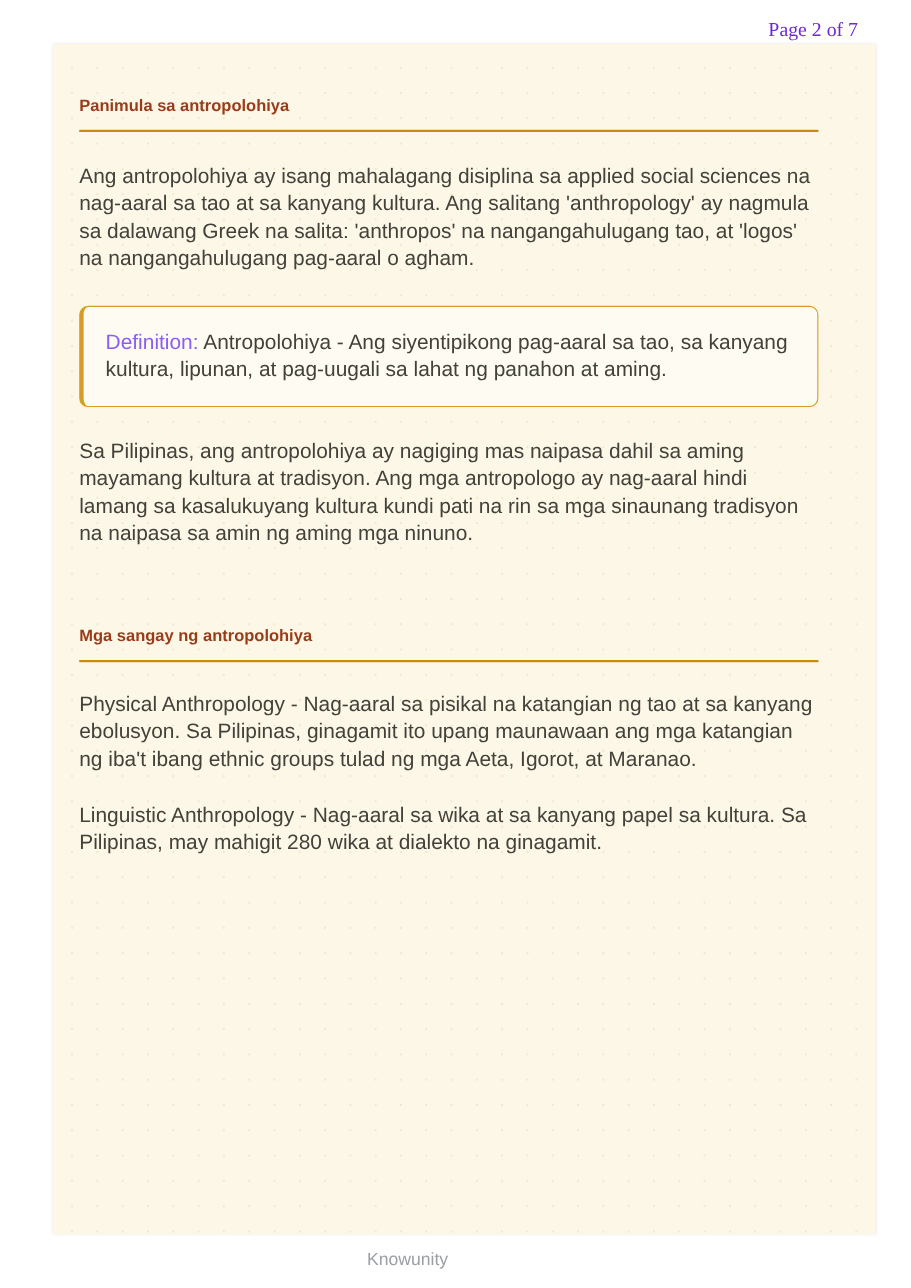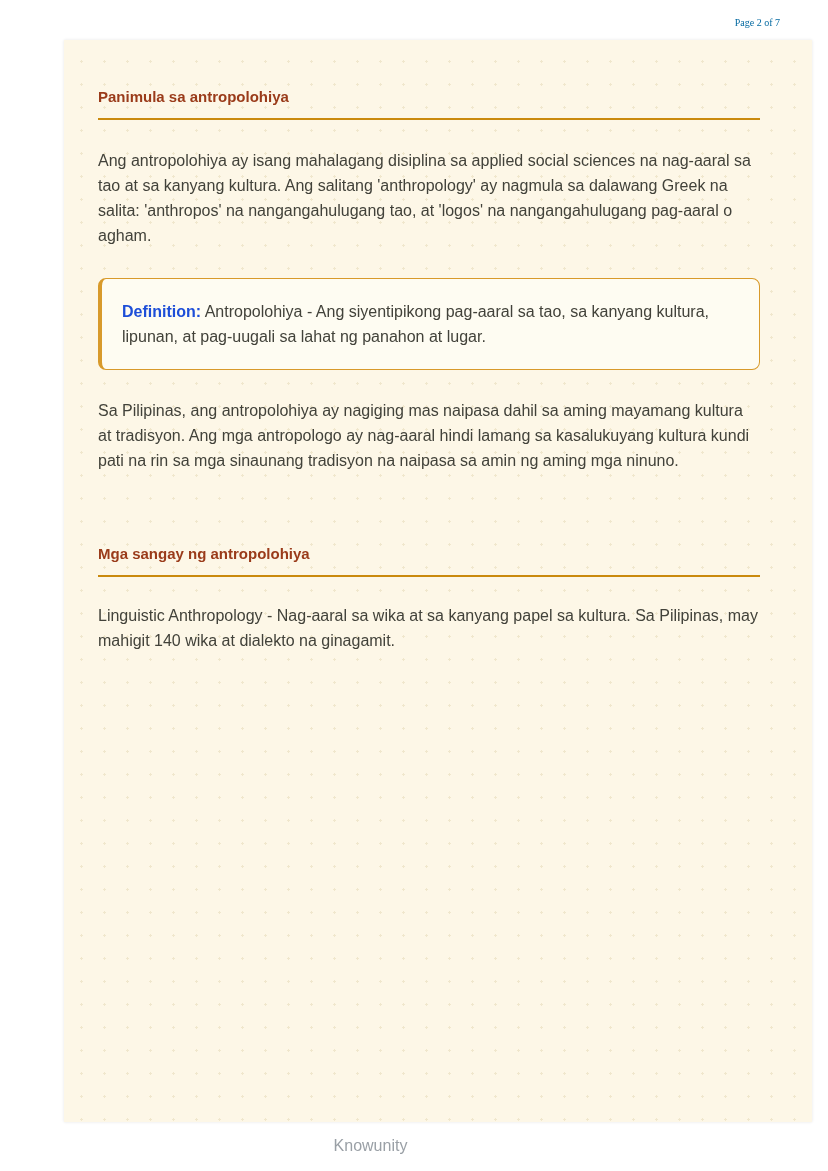--- a/index.html
+++ b/index.html
@@ -15,67 +15,67 @@
   .viewport {
     position: relative;
     width: 828px;
     height: 1171px;
   }
   .page-indicator {
     position: absolute;
     top: 17px;
     right: 48px;
     font-family: "Liberation Serif", "DejaVu Serif", serif;
-    font-size: 10px;
-    color: #0369a1;
+    font-size: 18px;
+    color: #6d28d9;
   }
   .doc-page {
     position: absolute;
-    left: 64px;
+    left: 48px;
     top: 40px;
     width: 748px;
     height: 1082px;
     background-color: #fdf7e7;
     background-image: radial-gradient(circle, #f0e7cd 1.3px, transparent 1.3px);
     background-size: 23px 23px;
     background-position: 6px 10px;
     box-shadow: 0 0 3px rgba(0,0,0,0.10);
-    padding: 48px 52px 0 34px;
+    padding: 48px 52px 0 24px;
   }
   .section-heading {
     margin: 0;
     padding-bottom: 13px;
     font-size: 15px;
     font-weight: bold;
     color: #9a3b1a;
     border-bottom: 2px solid #ca8a0e;
   }
   .section-heading.second {
     margin-top: 72px;
   }
   .body-text {
     margin: 28px 0 0 0;
-    font-size: 16px;
+    font-size: 19px;
     line-height: 25px;
     color: #42423a;
   }
   .definition-box {
     margin-top: 30px;
     border: 1.5px solid #d89a2b;
     border-left: 4px solid #d89a2b;
     border-radius: 8px;
     background-color: #fefcf2;
     padding: 7px 22px 20px 20px;
   }
   .definition-box .body-text {
     margin-top: 13px;
   }
   .def-label {
-    color: #1d4ed8;
-    font-weight: bold;
+    color: #8b5cf6;
+    font-weight: normal;
   }
   .branch-paragraph {
     margin-top: 26px;
   }
   .footer-brand {
     position: absolute;
     left: 0;
     width: 741px;
     top: 1137px;
     text-align: center;
@@ -90,30 +90,31 @@
 
   <div class="page-indicator">Page 2 of 7</div>
 
   <div class="doc-page">
 
     <h2 class="section-heading">Panimula sa antropolohiya</h2>
 
     <p class="body-text">Ang antropolohiya ay isang mahalagang disiplina sa applied social sciences na nag-aaral sa tao at sa kanyang kultura. Ang salitang 'anthropology' ay nagmula sa dalawang Greek na salita: 'anthropos' na nangangahulugang tao, at 'logos' na nangangahulugang pag-aaral o agham.</p>
 
     <div class="definition-box">
-      <p class="body-text"><strong class="def-label">Definition:</strong><span> Antropolohiya - Ang siyentipikong pag-aaral sa tao, sa kanyang kultura, lipunan, at pag-uugali sa lahat ng panahon at lugar.</span></p>
+      <p class="body-text"><strong class="def-label">Definition:</strong><span> Antropolohiya - Ang siyentipikong pag-aaral sa tao, sa kanyang kultura, lipunan, at pag-uugali sa lahat ng panahon at aming.</span></p>
     </div>
 
     <p class="body-text">Sa Pilipinas, ang antropolohiya ay nagiging mas naipasa dahil sa aming mayamang kultura at tradisyon. Ang mga antropologo ay nag-aaral hindi lamang sa kasalukuyang kultura kundi pati na rin sa mga sinaunang tradisyon na naipasa sa amin ng aming mga ninuno.</p>
 
     <h2 class="section-heading second">Mga sangay ng antropolohiya</h2>
 
 
+    <p class="body-text branch-paragraph">Physical Anthropology - Nag-aaral sa pisikal na katangian ng tao at sa kanyang ebolusyon. Sa Pilipinas, ginagamit ito upang maunawaan ang mga katangian ng iba't ibang ethnic groups tulad ng mga Aeta, Igorot, at Maranao.</p>
 
 
-    <p class="body-text branch-paragraph">Linguistic Anthropology - Nag-aaral sa wika at sa kanyang papel sa kultura. Sa Pilipinas, may mahigit 140 wika at dialekto na ginagamit.</p>
+    <p class="body-text branch-paragraph">Linguistic Anthropology - Nag-aaral sa wika at sa kanyang papel sa kultura. Sa Pilipinas, may mahigit 280 wika at dialekto na ginagamit.</p>
 
 
   </div>
 
   <div class="footer-brand">Knowunity</div>
 
 </div>
 
 </body></html>

